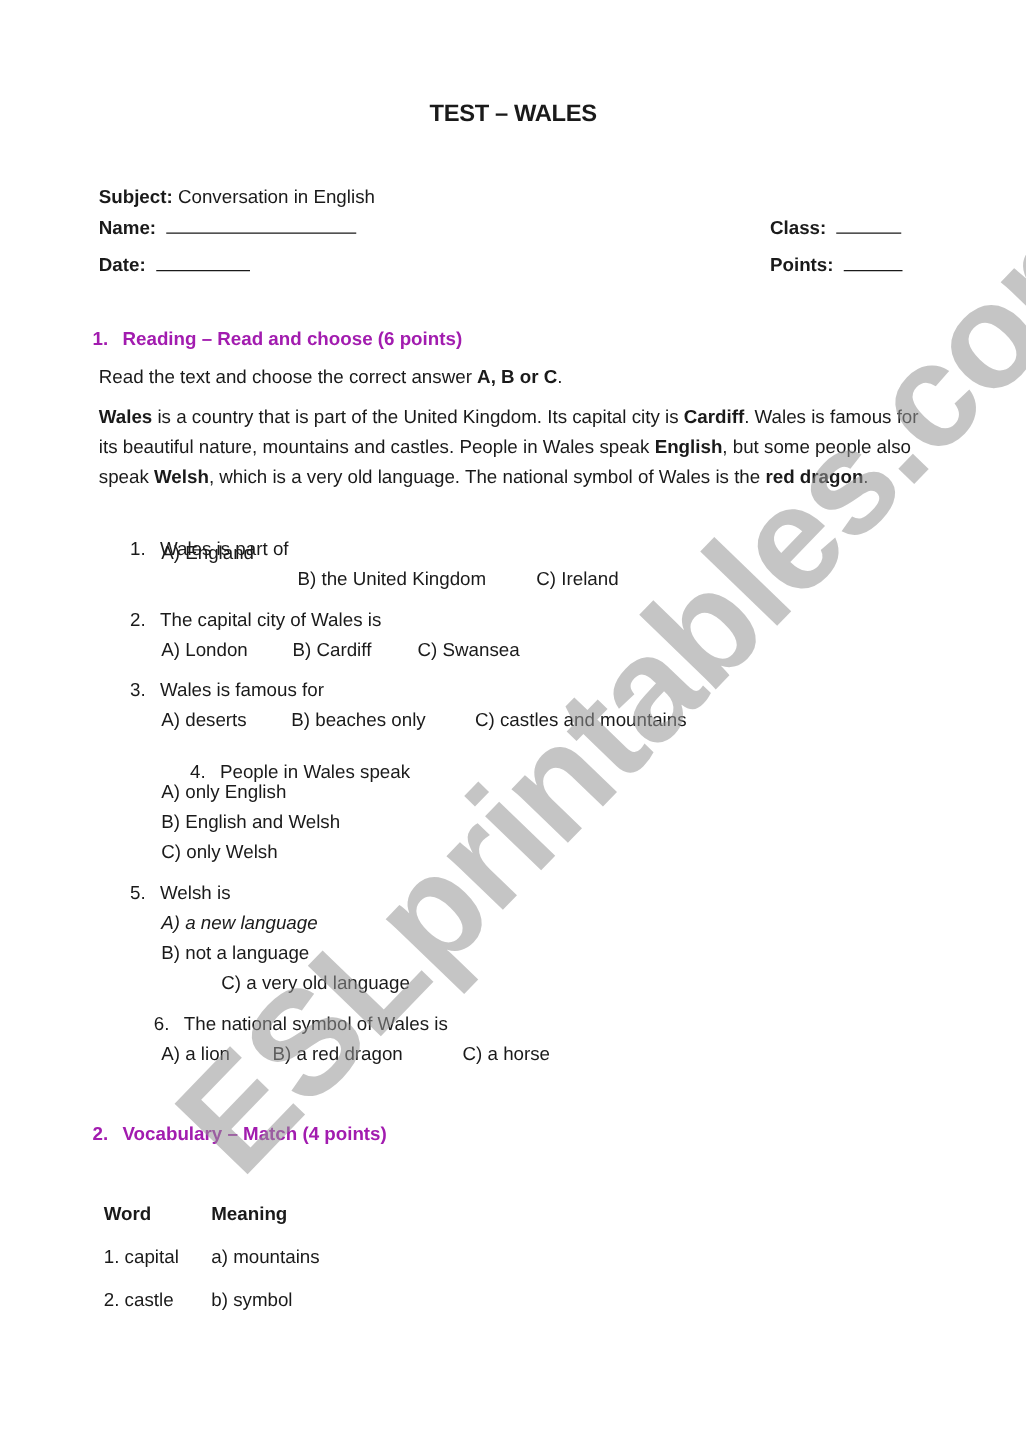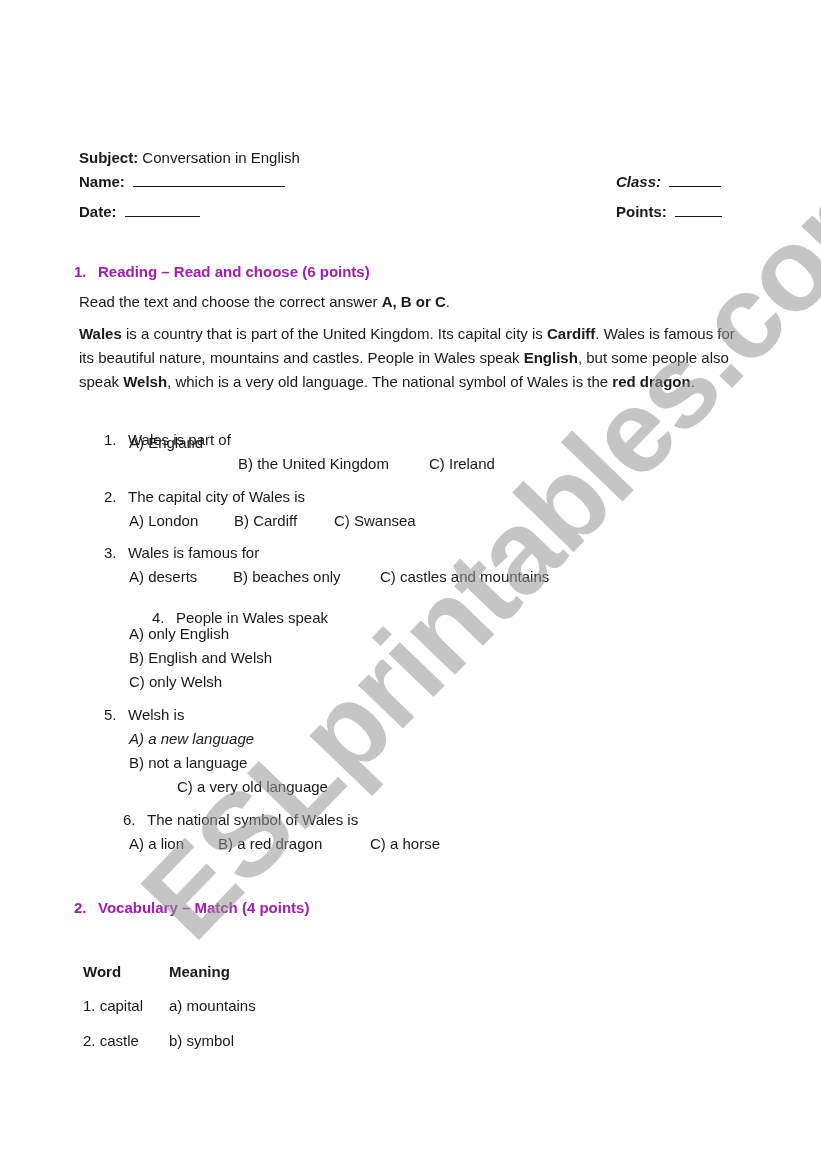--- a/index.html
+++ b/index.html
@@ -39,30 +39,31 @@
     transform: rotate(-46deg); transform-origin: left top;
     white-space: nowrap; pointer-events: none; letter-spacing: -2px;
     top: 870px; left: 115px;
   }
 </style>
 </head>
 <body>
 
 <div class="page">
 
+  <div class="title">TEST – WALES</div>
 
   <div class="meta-line" style="top:149px; left:79px;">
     <b>Subject:</b>
     <span>Conversation in English</span>
   </div>
   <div class="meta-line" style="top:172px; left:79px;">
     <b>Name:</b>
     <span class="blank" style="width:152px;"></span>
   </div>
-  <div class="meta-line" style="top:172px; left:616px;font-style:italic;">
+  <div class="meta-line" style="top:172px; left:616px;">
     <b>Class:</b>
     <span class="blank" style="width:52px;"></span>
   </div>
   <div class="meta-line" style="top:202px; left:79px;">
     <b>Date:</b>
     <span class="blank" style="width:75px;"></span>
   </div>
   <div class="meta-line" style="top:202px; left:616px;">
     <b>Points:</b>
     <span class="blank" style="width:47px;"></span>

